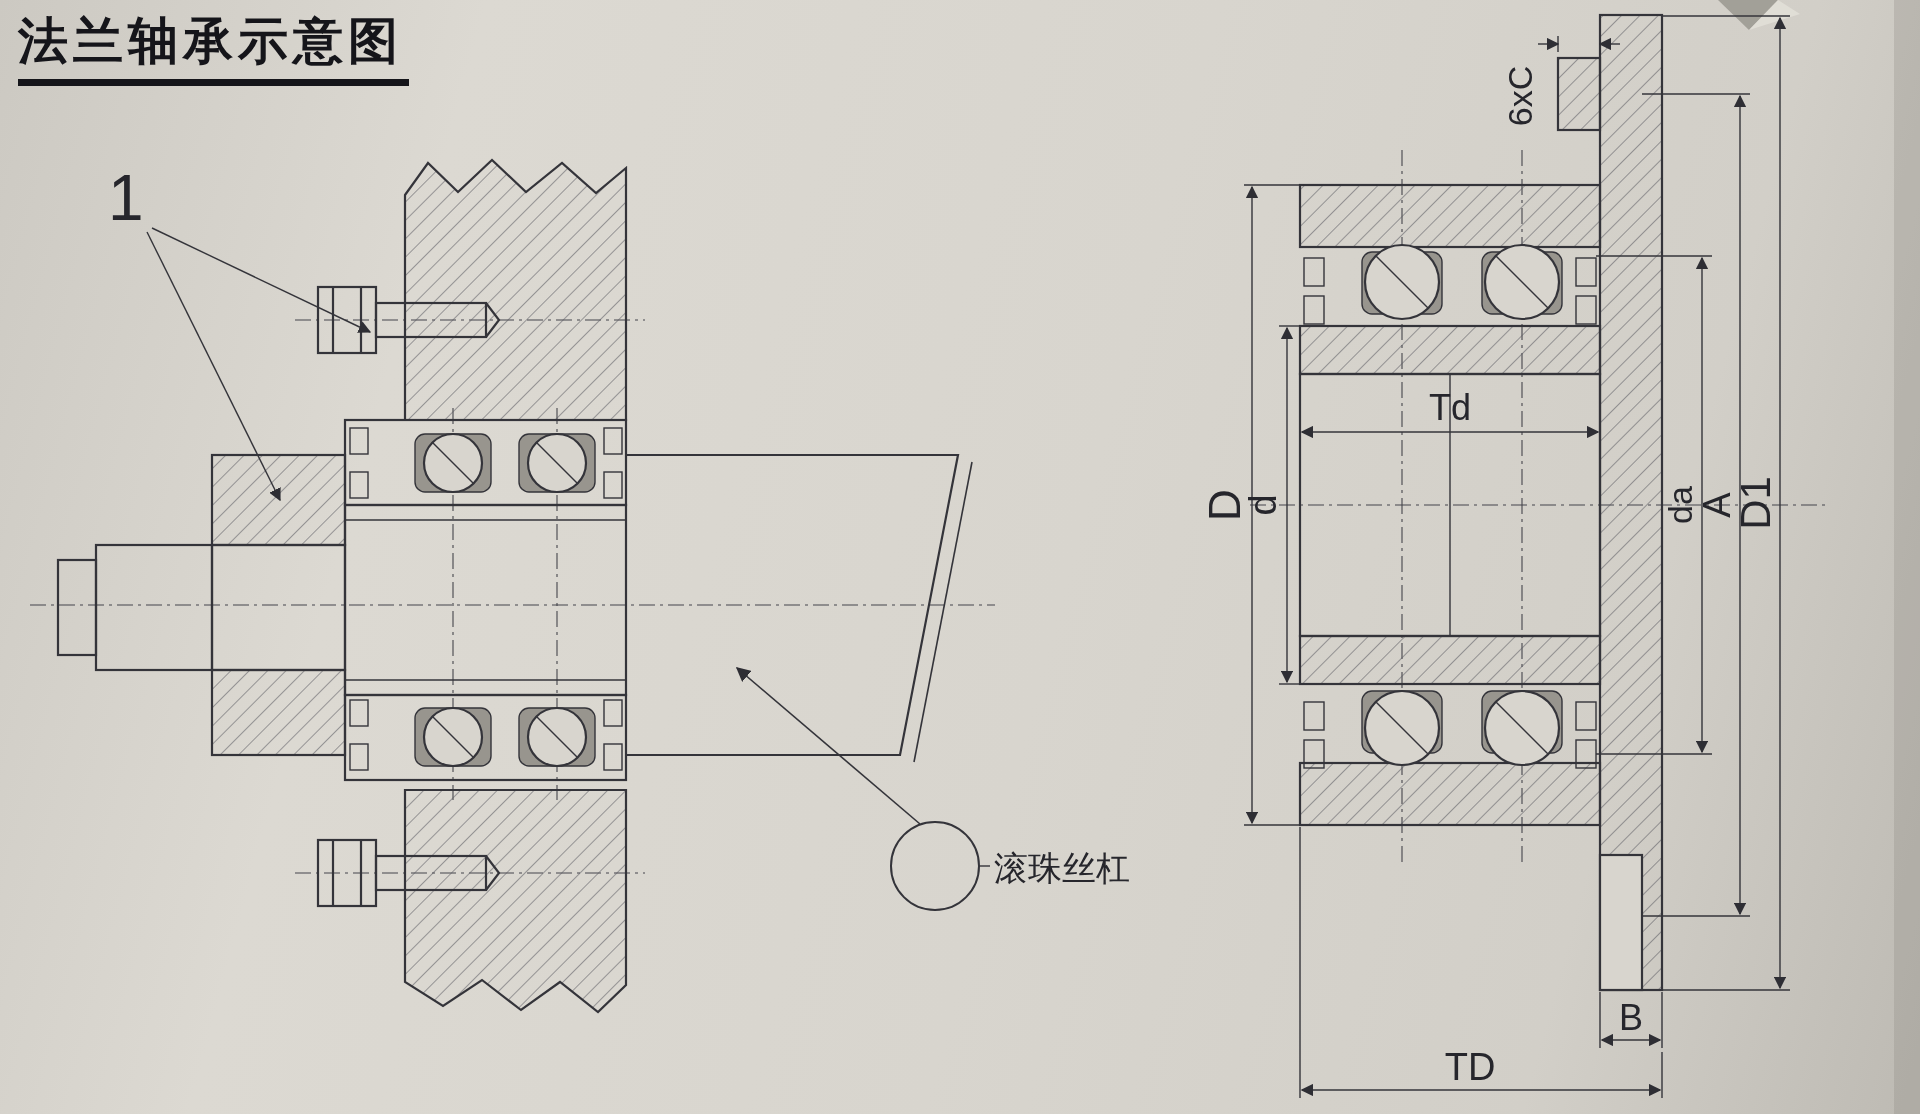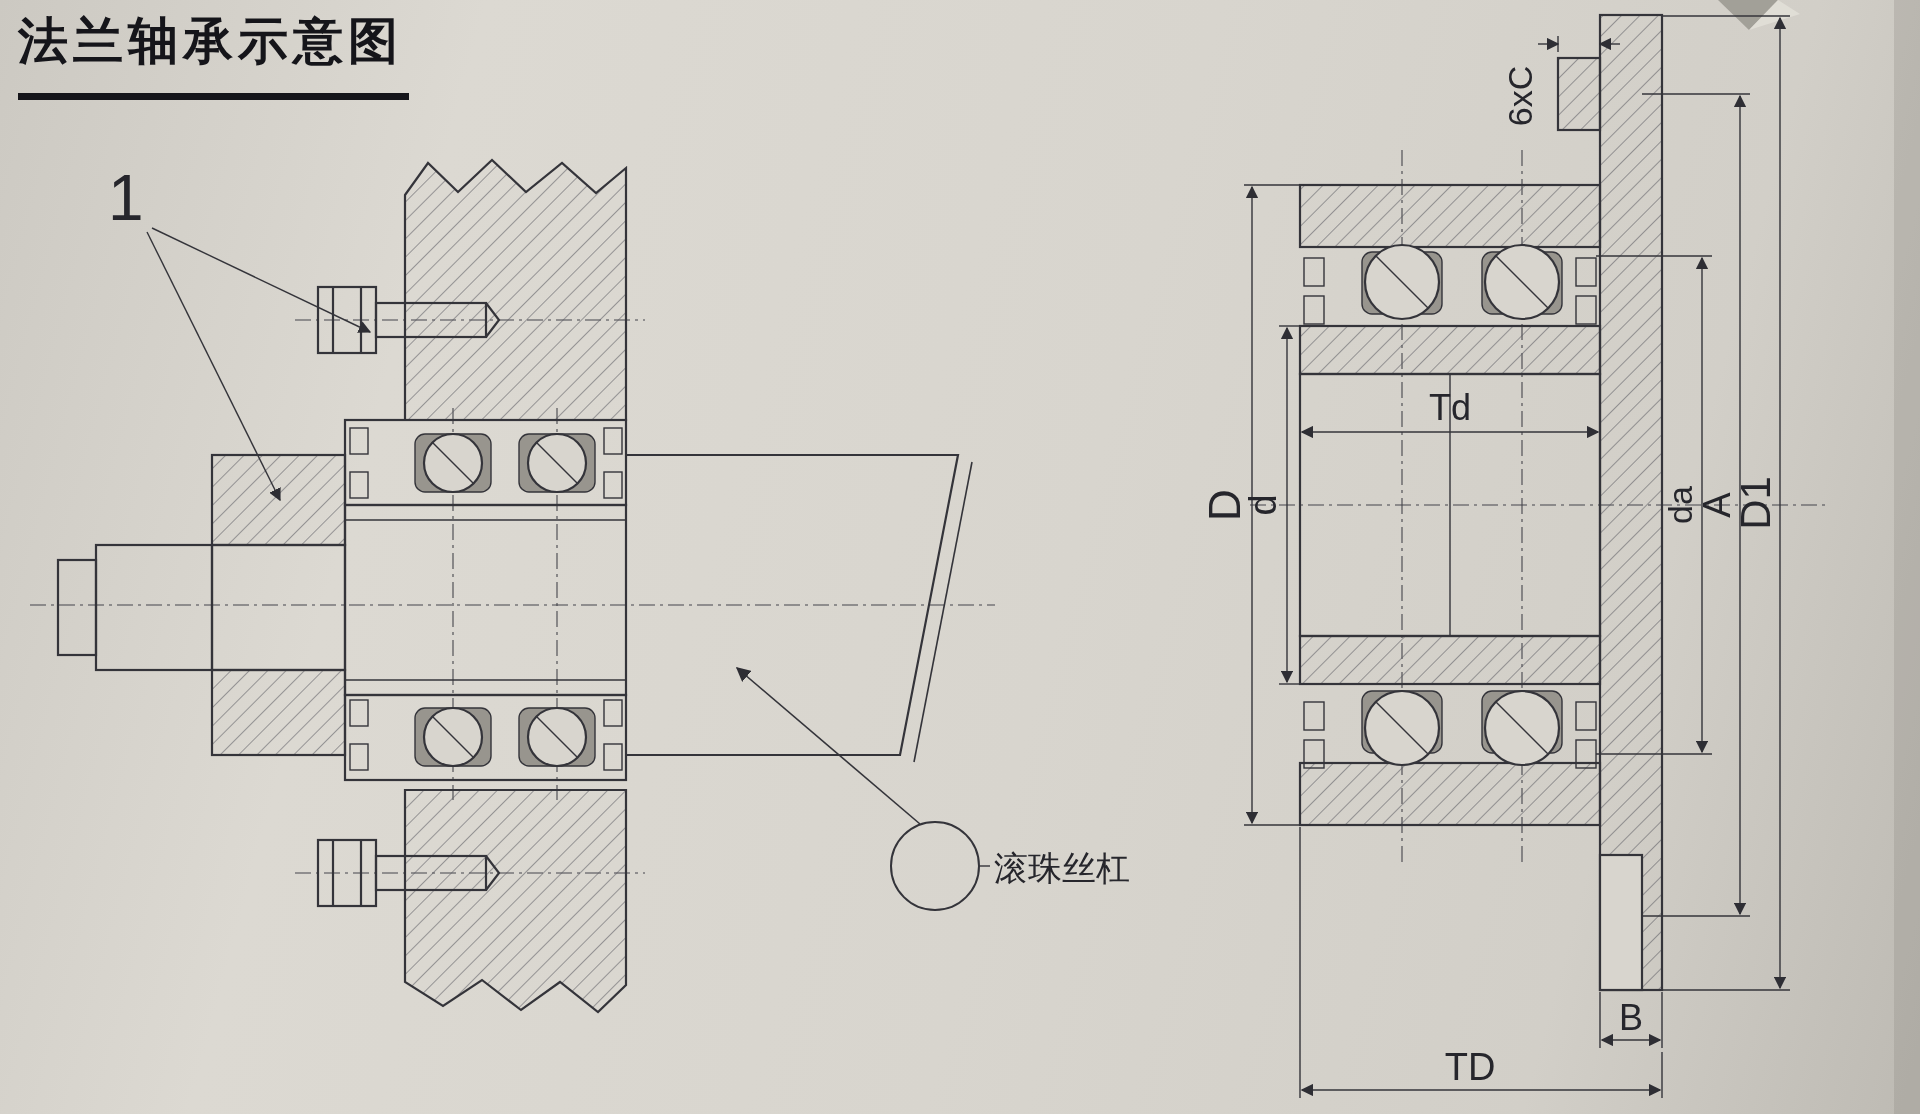--- a/index.html
+++ b/index.html
@@ -9,21 +9,21 @@
     overflow:hidden;
     background:linear-gradient(105deg,#ccc9c2 0%,#dcd9d2 22%,#d8d5ce 55%,#d2cfc8 82%,#bdbab3 100%);
     font-family:"Liberation Sans", sans-serif;
   }
   svg{position:absolute;left:0;top:0;}
   .page-title{
     position:absolute;left:18px;top:8px;
     font-size:50px;font-weight:bold;letter-spacing:5px;
     color:#15151a;
     border-bottom:7px solid #15151a;
-    padding:0 6px 18px 0;
+    padding:0 6px 4px 0;
     z-index:3;
     font-family:"Liberation Sans", sans-serif;
   }
   .watermark{
     position:absolute;left:50%;top:585px;
     transform:translate(-50%,-50%);
     white-space:nowrap;
     font-size:132px;font-weight:bold;letter-spacing:6px;
     color:rgba(255,255,255,0.82);
     text-shadow:0 0 3px rgba(255,255,255,0.45);

